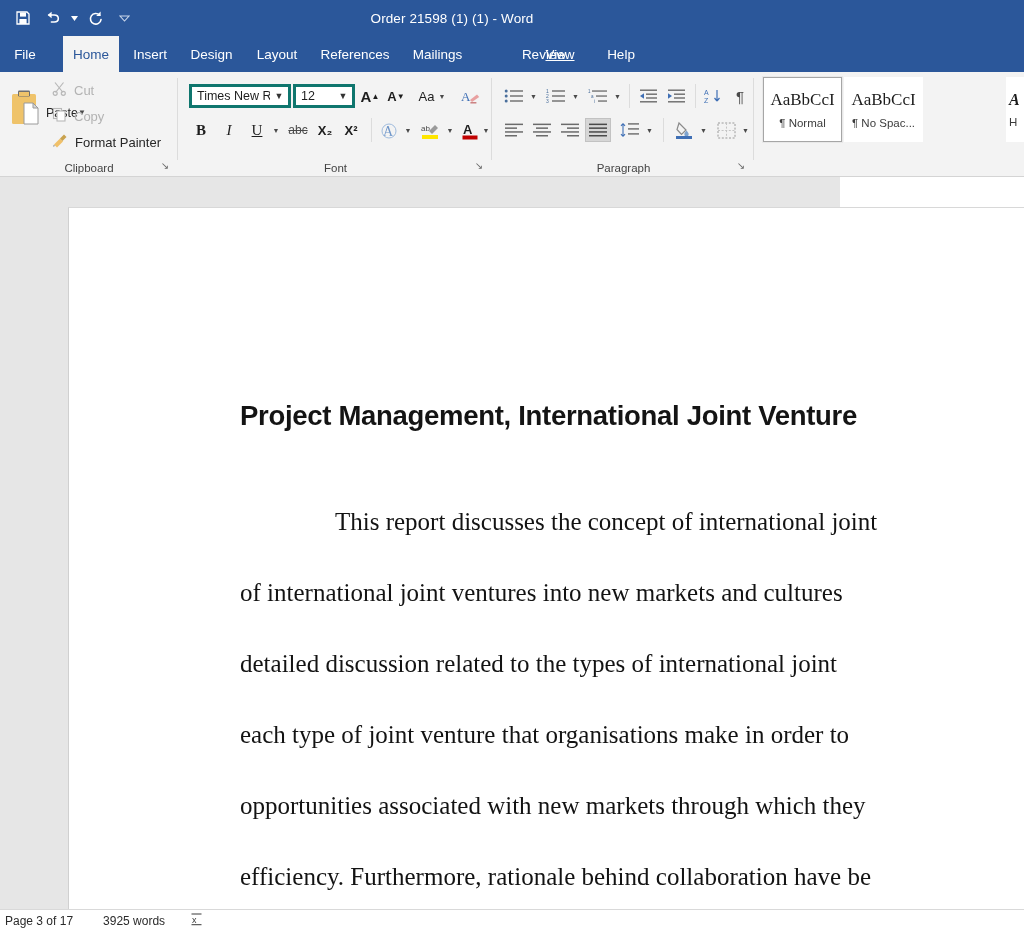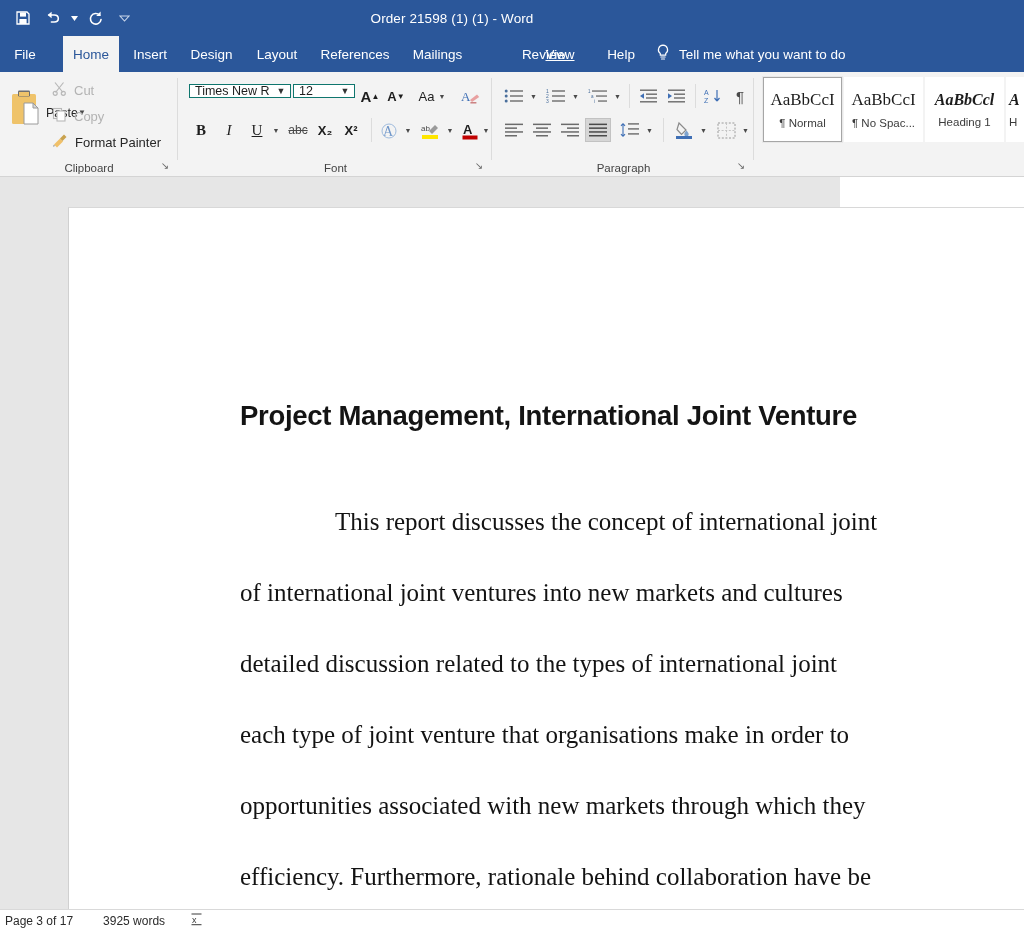--- a/index.html
+++ b/index.html
@@ -91,22 +91,22 @@
     position: absolute; left: 52px; height: 24px;
     display: flex; align-items: center; gap: 7px;
     font-size: 13px; white-space: nowrap;
   }
   .cb-item.disabled { color: #b3b3b3; }
   .cb-item.enabled { color: #262626; }
 
   
   #grp-font { left: 179px; width: 313px; }
   .fld {
-    position: absolute; background: #ffffff; border: 1px solid #0f766e;
-    height: 14px; display: flex; align-items: center;
+    position: absolute; background: #ffffff; border: 3px solid #0f766e;
+    height: 24px; display: flex; align-items: center;
     font-size: 12.5px; color: #1d1d1d;
   }
   .fld .val { padding-left: 5px; flex: 1; overflow: hidden; white-space: nowrap; }
   .fld .dd { width: 18px; text-align: center; font-size: 9px; color: #333; }
   .fbtn {
     position: absolute; display: flex; align-items: center; justify-content: center;
     color: #1d1d1d;
   }
   .fbtn.on { background: #d6d6d6; border: 1px solid #c2c2c2; }
   .caret { font-size: 7px; color: #4a4a4a; }
@@ -209,29 +209,20 @@
   <div class="tab active" style="left:63px;  width:56px;">Home</div>
   <div class="tab" style="left:128px; width:44px;">Insert</div>
   <div class="tab" style="left:185px; width:53px;">Design</div>
   <div class="tab" style="left:250px; width:54px;">Layout</div>
   <div class="tab" style="left:316px; width:78px;">References</div>
   <div class="tab" style="left:406px; width:63px;">Mailings</div>
   <div class="tab" style="left:481px; width:54px;margin-left:36px;">Review</div>
   <div class="tab" style="left:540px; width:40px;text-decoration:underline;">View</div>
   <div class="tab" style="left:601px; width:40px;">Help</div>
 
-  <div id="tellme">
-    <span>
-      <svg width="14" height="17" viewBox="0 0 14 17">
-        <path d="M7 1.2a4.6 4.6 0 0 0-2.7 8.3v1.7h5.4V9.5A4.6 4.6 0 0 0 7 1.2z" fill="none" stroke="#ffffff" stroke-width="1.2"></path>
-        <path d="M4.9 13h4.2M5.5 15h3" stroke="#ffffff" stroke-width="1.2" stroke-linecap="round"></path>
-      </svg>
-    </span>
-    <span>Tell me what you want to do</span>
-  </div>
 </div>
 
 <div id="ribbon">
 
   <div class="grp" id="grp-clipboard">
 
     <div id="paste-btn">
       <span>
         <svg width="40" height="42" viewBox="0 0 40 42">
           <rect x="6" y="5" width="24" height="30" rx="1.5" fill="#efc36a"></rect>
@@ -515,24 +506,20 @@
 
   <div class="grp" id="grp-styles">
     <div class="style-card sel" style="left:8px;">
       <span class="style-prev">AaBbCcI</span>
       <span class="style-name">¶ Normal</span>
     </div>
     <div class="style-card" style="left:89px;">
       <span class="style-prev">AaBbCcI</span>
       <span class="style-name">¶ No Spac...</span>
     </div>
-    <div class="style-card" style="left:170px;">
-      <span class="style-prev h1">AaBbCcl</span>
-      <span class="style-name">Heading 1</span>
-    </div>
     <div class="style-card" style="left:251px; width:79px; align-items:flex-start; padding-left:3px;">
       <span class="style-prev h1">A</span>
       <span class="style-name">H</span>
     </div>
   </div>
 </div>
 
 <div id="canvas">
   <div id="page">
 

